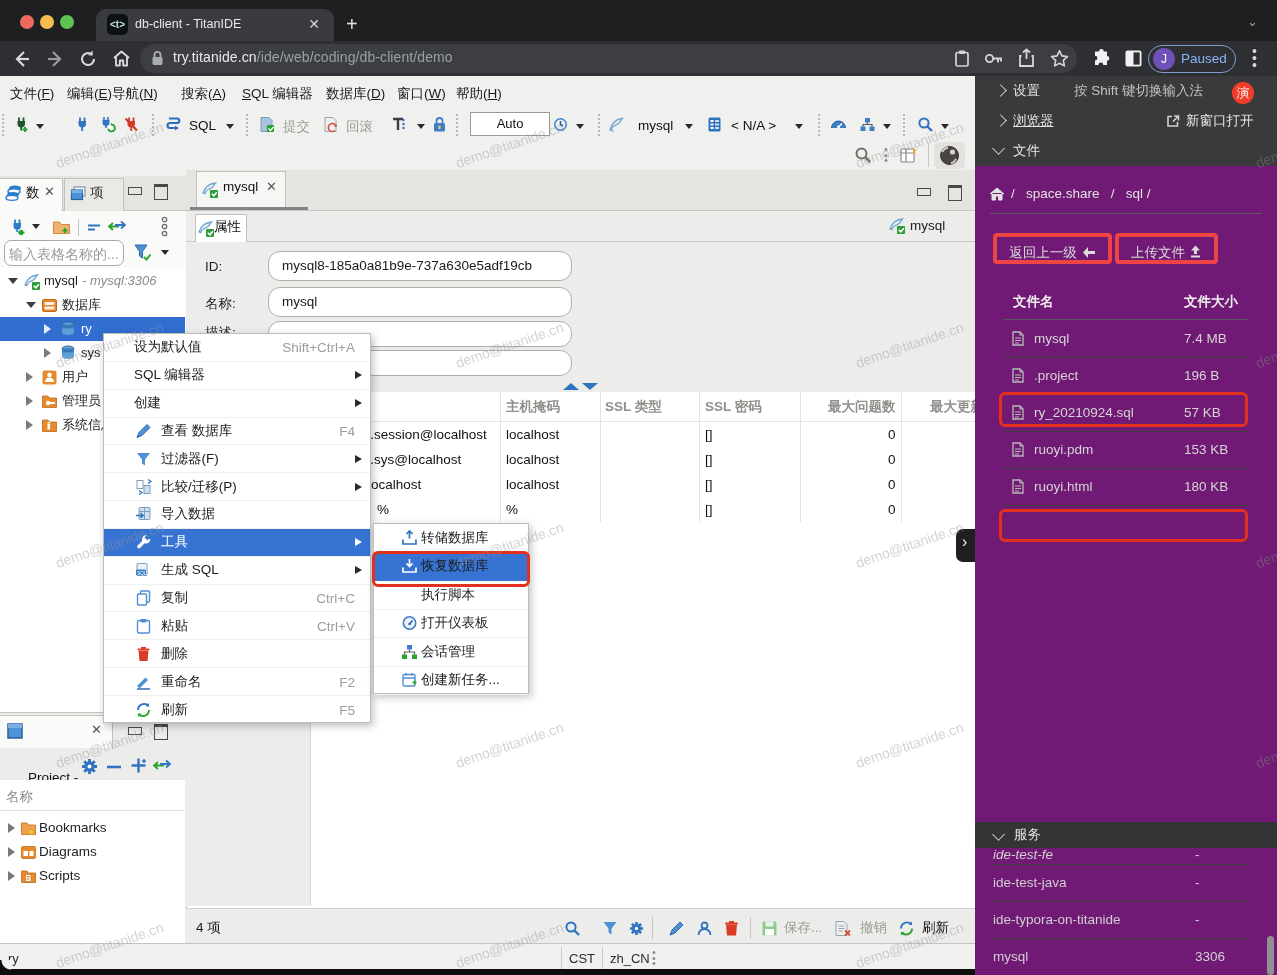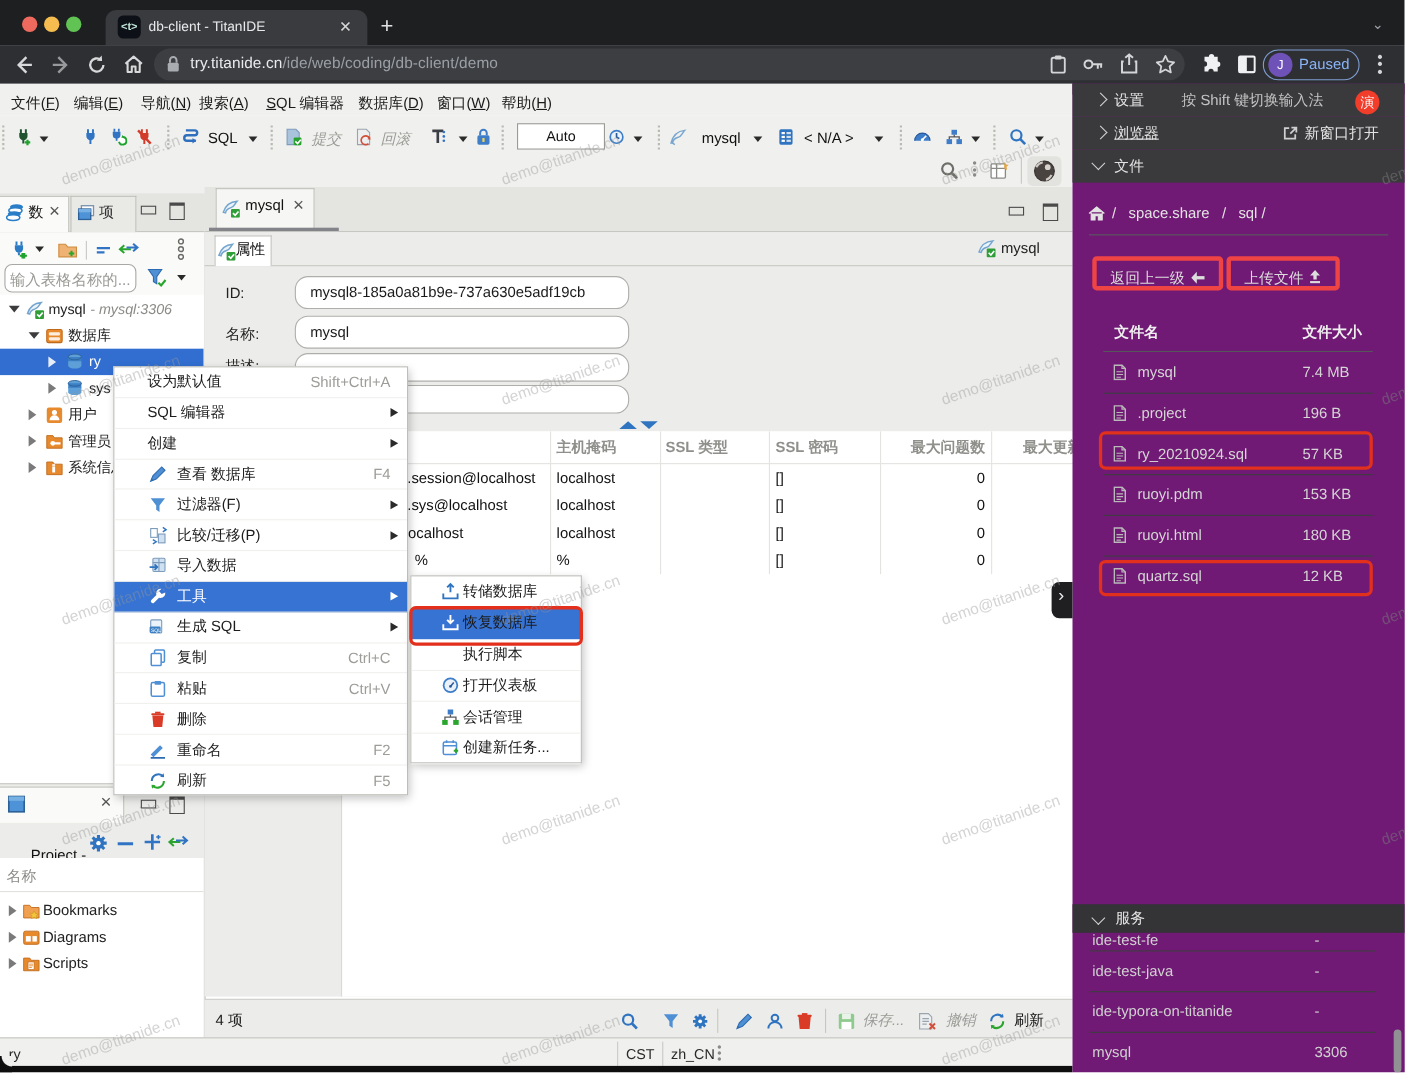--- a/index.html
+++ b/index.html
@@ -18,21 +18,21 @@
 #url{left:173px;top:8px;font-size:14px;color:#e8eaed;letter-spacing:.1px;}
 #url span{color:#9aa0a6;}
 .cico{color:#d3d5d7;}
 
 #menubar{left:0;top:76px;width:975px;height:29px;background:#f0f0ee;font-size:13.5px;color:#1a1a1a;}
 #menubar span{position:absolute;top:9px;white-space:nowrap;}
 #idetb{left:0;top:105px;width:975px;height:71px;background:#f0f0ee;border-bottom:1px solid #cecec9;}
 .sepd{position:absolute;width:2px;border-left:2px dotted #b9b9b4;height:22px;top:9px;}
 #auto{position:absolute;left:470px;top:7px;width:78px;height:22px;background:#fff;border:1px solid #9a9a96;font-size:13px;text-align:center;line-height:22px;color:#111;}
 .tbt{position:absolute;top:13px;font-size:13.5px;color:#111;}
-.tbtg{position:absolute;top:13px;font-size:13.5px;color:#9b9b97;font-style:italic;}
+.tbtg{position:absolute;top:13px;font-size:13.5px;color:#9b9b97;}
 .dar{position:absolute;top:19px;width:0;height:0;border-left:4.5px solid transparent;border-right:4.5px solid transparent;border-top:5px solid #2a2a2a;}
 
 #lpanel{left:0;top:176px;width:186px;height:536px;background:#fafaf9;border-right:1px solid #c6c6c2;}
 #lpanel .tabbar{position:absolute;left:0;top:0;width:186px;height:34px;background:#e4e4e1;border-bottom:1px solid #c6c6c2;}
 .ptab{position:absolute;top:2px;height:32px;background:#fafaf8;border:1px solid #c0c0bc;border-bottom:none;}
 #ltree{position:absolute;left:0;top:92px;width:185px;height:444px;background:#fff;font-size:13px;color:#222;}
 .trow{position:absolute;left:0;width:185px;height:24px;line-height:24px;white-space:nowrap;}
 .tw{display:block;width:0;height:0;}
 .twc{border-top:6px solid #3c3c3c;border-left:5px solid transparent;border-right:5px solid transparent;}
 .twe{border-left:7px solid #7a7a7a;border-top:5px solid transparent;border-bottom:5px solid transparent;}
@@ -138,21 +138,21 @@
       </svg>
   <div class="abs" style="left:1148px;top:4px;width:88px;height:28px;border:1.5px solid #7f9ed1;border-radius:14px;box-sizing:border-box;"></div>
   <div class="abs" style="left:1153px;top:7px;width:22px;height:22px;border-radius:50%;background:#6f52b8;color:#fff;font-size:12px;text-align:center;line-height:22px;">J</div>
   <div class="abs" style="left:1181px;top:10px;color:#8ab4f8;font-size:13.5px;">Paused</div>
   <div class="abs" style="left:1252px;top:7px;color:#d3d5d7;font-size:14px;letter-spacing:0;line-height:7px;">•<br>•<br>•</div>
 </div>
 
 <div class="abs" id="menubar">
   <span style="left:10px;">文件(<u>F</u>)</span>
   <span style="left:67px;">编辑(<u>E</u>)</span>
-  <span style="left:128px;">导航(<u>N</u>)</span>
+  <span style="left:112px;">导航(<u>N</u>)</span>
   <span style="left:181px;">搜索(<u>A</u>)</span>
   <span style="left:242px;"><u>S</u>QL 编辑器</span>
   <span style="left:326px;">数据库(<u>D</u>)</span>
   <span style="left:397px;">窗口(<u>W</u>)</span>
   <span style="left:456px;">帮助(<u>H</u>)</span>
 </div>
 <div class="abs" id="idetb">
   <div class="sepd" style="left:2px;"></div>
   <svg class="i16" style="left:13px;" viewBox="0 0 17 17">
         <path d="M6 1.5 V5 M10.5 1.5 V5" stroke="#20542e" stroke-width="1.8" fill="none"></path>
@@ -687,35 +687,26 @@
   </div>
   <div class="srow" style="left:28px;width:245px;top:392px;">
     <svg style="position:absolute;left:9px;top:11px;" width="12" height="15" viewBox="0 0 12 15">
           <path d="M1 1 H8 L11 4 V14 H1 Z" stroke="#b9b9b9" stroke-width="1.3" fill="none"></path>
           <path d="M8 1 V4 H11" stroke="#b9b9b9" stroke-width="1.1" fill="none"></path>
           <path d="M3 7 h6 M3 9.5 h6 M3 12 h4" stroke="#b9b9b9" stroke-width="1"></path>
         </svg>
     <span style="position:absolute;left:31px;">ruoyi.html</span>
         <span style="position:absolute;left:181px;">180 KB</span>
   </div>
-  <div class="srow" style="left:28px;width:245px;top:429px;border-bottom:none;">
-    <svg style="position:absolute;left:9px;top:11px;" width="12" height="15" viewBox="0 0 12 15">
-          <path d="M1 1 H8 L11 4 V14 H1 Z" stroke="#b9b9b9" stroke-width="1.3" fill="none"></path>
-          <path d="M8 1 V4 H11" stroke="#b9b9b9" stroke-width="1.1" fill="none"></path>
-          <path d="M3 7 h6 M3 9.5 h6 M3 12 h4" stroke="#b9b9b9" stroke-width="1"></path>
-        </svg>
-    <span style="position:absolute;left:31px;">quartz.sql</span>
-        <span style="position:absolute;left:181px;">12 KB</span>
-  </div>
   <div class="shdr" style="top:746px;height:26px;line-height:26px;background:#343437;z-index:5;">
     <span class="chev" style="position:absolute;left:19px;top:8px;transform:rotate(45deg);"></span>
     <span style="position:absolute;left:39px;">服务</span>
   </div>
   <div class="srow" style="left:15px;width:260px;top:751px;line-height:55px;color:#d0d0d0;">
-        <span style="position:absolute;left:3px;">ide-test-fe</span>
+        <span style="position:absolute;left:3px;font-style:italic;">ide-test-fe</span>
         <span style="position:absolute;left:205px;">-</span>
       </div>
   <div class="srow" style="left:15px;width:260px;top:788px;color:#d0d0d0;">
         <span style="position:absolute;left:3px;">ide-test-java</span>
         <span style="position:absolute;left:205px;">-</span>
       </div>
   <div class="srow" style="left:15px;width:260px;top:825px;color:#d0d0d0;">
         <span style="position:absolute;left:3px;">ide-typora-on-titanide</span>
         <span style="position:absolute;left:205px;">-</span>
       </div>

